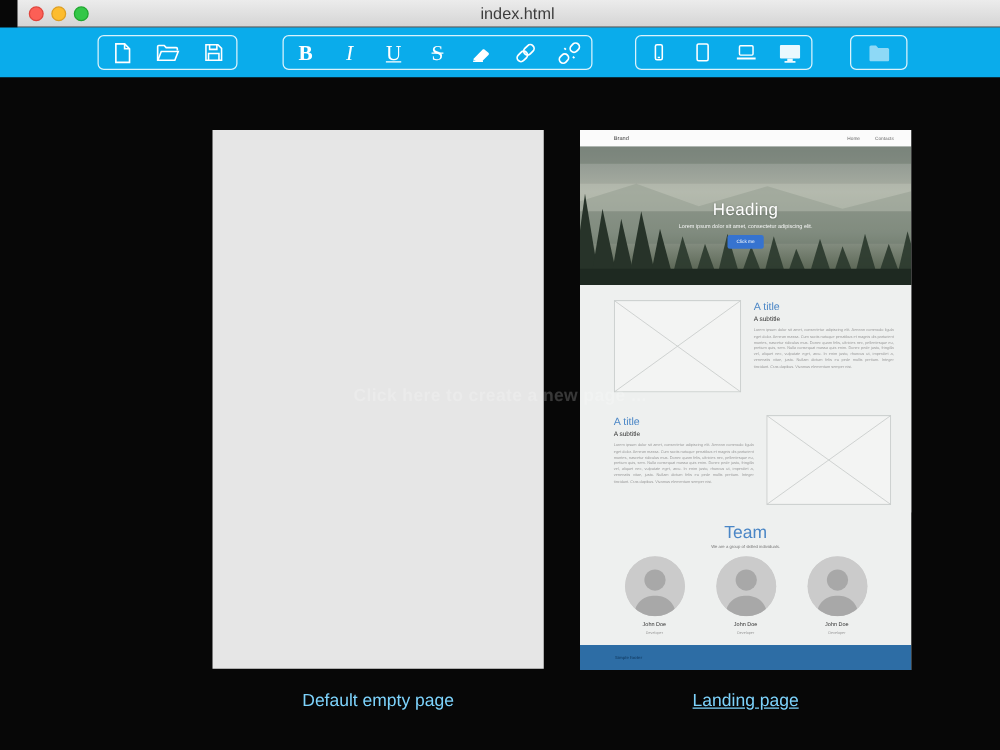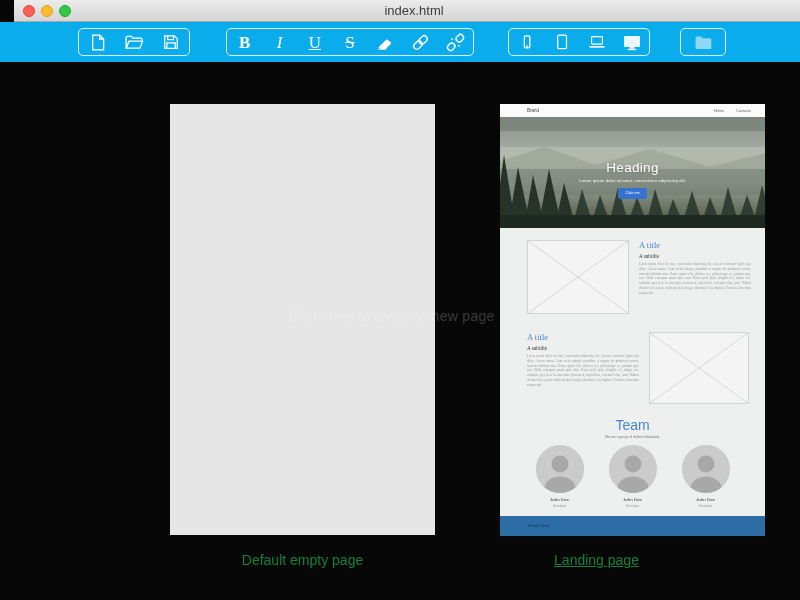--- a/index.html
+++ b/index.html
@@ -32,28 +32,28 @@
   .fmt-bold { font-weight:bold; }
   .fmt-italic { font-style:italic; }
   .fmt-underline { text-decoration:underline; }
   .fmt-strike { text-decoration:line-through; }
 
   
   .canvas { position:absolute; top:62px; left:0; width:800px; height:538px; background:#070707; }
 
   .watermark { position:absolute; top:246px; left:0; width:800px; text-align:center;
     font-size:14px; color:rgba(255,255,255,0.20); z-index:6; pointer-events:none;
-    letter-spacing:.3px; }
+    letter-spacing:.3px;font-weight:bold; }
 
   .thumb { position:absolute; top:42px; cursor:pointer; }
   .thumb-empty { left:170px; width:265px; height:431px; background:#e6e6e6; }
-  .thumb-landing { left:464px; width:265px; height:432px; background:#eef0ef; overflow:hidden;margin-left:36px; }
+  .thumb-landing { left:464px; width:265px; height:432px; background:#eef0ef; overflow:hidden; }
 
   .thumb-label { position:absolute; top:490px; width:265px; text-align:center;
-    font-size:14px; color:#15803d; }
+    font-size:14px; color:#7dd3fc; }
   .lbl-left { left:170px; }
   .lbl-right { left:464px;text-decoration:underline; }
 
   
   .lp-nav { position:relative; width:265px; height:13px; background:#fbfbfb;
     display:flex; align-items:center; }
   .lp-brand { font-size:4.5px; color:#444; margin-left:27px; }
   .lp-links { margin-left:auto; margin-right:14px; display:flex; gap:12px; }
   .lp-link { font-size:3.8px; color:#666; }
 
@@ -61,21 +61,21 @@
   .lp-hero svg.bg { position:absolute; top:0; left:0; }
   .lp-hero-content { position:absolute; top:0; left:0; width:100%; height:100%;
     display:flex; flex-direction:column; align-items:center; justify-content:center;
     padding-top:14px; }
   .lp-heading { color:#fff; font-size:13.5px; font-weight:400; letter-spacing:.3px;
     text-shadow:0 0 2px rgba(0,0,0,.25); }
   .lp-hero-sub { color:rgba(255,255,255,.92); font-size:4.4px; margin-top:2.5px; }
   .lp-cta { margin-top:5px; background:#3673d0; color:#fff; font-size:3.8px;
     padding:3.5px 7px; border-radius:2px; border:none; }
 
-  .lp-section { position:relative; width:288px; background:#eef0ef; display:flex; padding:12px 27px 0 27px;font-family:Liberation Serif, serif; }
+  .lp-section { position:relative; width:288px; background:#eef0ef; display:flex; padding:12px 27px 0 27px; }
   .lp-s1 { height:92px; }
   .lp-s2 { height:90px; }
   .lp-ph { flex:none; }
   .lp-textcol { width:112px; }
   .lp-s1 .lp-textcol { margin-left:10px; }
   .lp-s2 .lp-ph { margin-left:10px; }
   .lp-title { font-size:8.5px; color:#4a86c6; font-weight:400; }
   .lp-subtitle { font-size:5.2px; color:#333; margin-top:3px; }
   .lp-body { font-size:3.1px; line-height:1.55; color:#9a9a9a; margin-top:3px; text-align:justify; }
 

